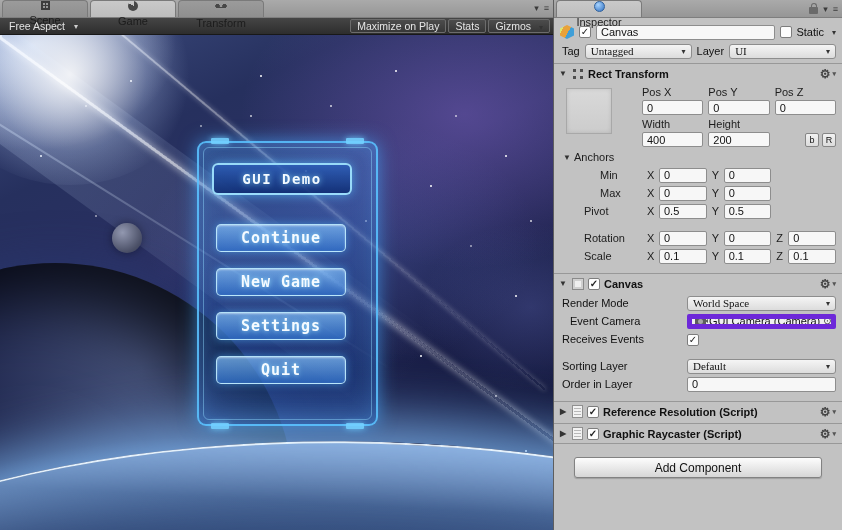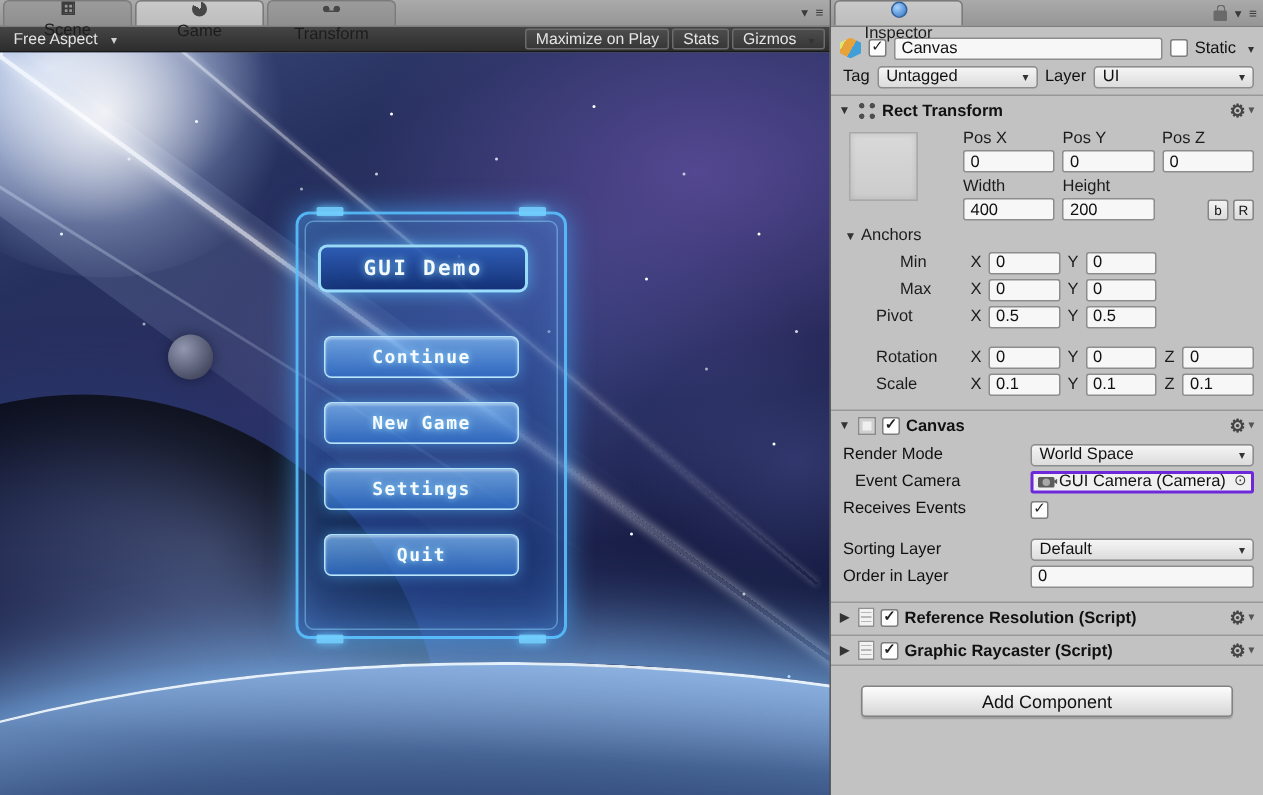--- a/index.html
+++ b/index.html
@@ -79,38 +79,38 @@
   .menu-title{position:absolute;left:13px;top:20px;width:140px;height:32px;border-radius:6px;
     border:2px solid rgba(160,228,255,0.95);
     background:linear-gradient(180deg,rgba(45,95,185,0.85),rgba(15,45,115,0.88));
     display:flex;align-items:center;justify-content:center;
     font-family:"DejaVu Sans Mono",monospace;font-weight:bold;font-size:14px;letter-spacing:1.5px;color:#f2faff;
     text-shadow:0 0 6px rgba(140,220,255,0.95);box-shadow:0 0 11px rgba(90,190,255,0.7);}
   .menu-btn{position:absolute;left:17px;width:130px;height:28px;border-radius:5px;cursor:pointer;
     border:1px solid rgba(195,238,255,0.9);
     background:linear-gradient(180deg,rgba(135,198,255,0.68),rgba(48,118,212,0.68));
     display:flex;align-items:center;justify-content:center;
-    font-family:"DejaVu Sans Mono",monospace;font-weight:bold;font-size:12px;letter-spacing:1px;color:#f5fbff;
+    font-family:"DejaVu Sans Mono",monospace;font-weight:bold;font-size:15px;letter-spacing:1px;color:#f5fbff;
     text-shadow:0 0 5px rgba(155,228,255,0.95);
     box-shadow:0 0 9px rgba(80,180,255,0.55), inset 0 1px 2px rgba(255,255,255,0.45);}
   .mb0{top:81px}.mb1{top:125px}.mb2{top:169px}.mb3{top:213px}
 
   
   .inspector{width:288px;height:530px;display:flex;flex-direction:column;background:#c2c2c2;}
   .insp-body{flex:1;padding-top:3px;overflow:hidden;}
   .go-header{display:flex;align-items:center;gap:5px;height:22px;padding:0 6px;}
   .text-field{flex:1;height:15px;background:#f7f7f7;border:1px solid #8d8d8d;border-radius:2px;
     padding:0 4px;display:flex;align-items:center;overflow:hidden;white-space:nowrap;}
   .checkbox{width:12px;height:12px;flex:0 0 12px;background:#fdfdfd;border:1px solid #7d7d7d;border-radius:2px;
     display:flex;align-items:center;justify-content:center;font-size:10px;line-height:10px;color:#222;}
   .static-group{display:flex;align-items:center;gap:4px;}
   .dd-arrow{font-size:8px;color:#333;margin-left:auto;padding-left:4px;}
   .tag-row{display:flex;align-items:center;gap:5px;height:18px;padding:0 6px 2px 8px;}
   .dropdown{height:15px;background:linear-gradient(#f5f5f5,#dcdcdc);border:1px solid #8d8d8d;border-radius:3px;
-    display:flex;align-items:center;padding:0 5px;flex:1;white-space:nowrap;overflow:hidden;}
+    display:flex;align-items:center;padding:0 5px;flex:1;white-space:nowrap;overflow:hidden;font-family:Liberation Serif, serif;}
   .component{border-top:1px solid #989898;margin-top:2px;padding-bottom:5px;}
   .component.header-only{padding-bottom:0;}
   .comp-header{display:flex;align-items:center;gap:4px;height:19px;padding:0 6px 0 4px;font-weight:bold;}
   .foldout{width:10px;font-size:8px;color:#333;text-align:center;flex:0 0 10px;}
   .gear{margin-left:auto;font-size:12px;line-height:12px;color:#444;display:flex;align-items:center;gap:2px;}
   .gear .tiny{font-size:7px;color:#555;}
 
   .rt-top{display:flex;padding:2px 6px 0 8px;}
   .anchor-preview{width:46px;height:46px;flex:0 0 46px;margin:3px 30px 0 4px;
     background:linear-gradient(#d9d9d9,#cccccc);border:1px solid #a8a8a8;box-shadow:inset 0 0 4px rgba(0,0,0,0.12);}
@@ -125,21 +125,21 @@
     padding:0 6px 0 8px;margin:2px 0;height:16px;}
   .axis-cell{display:flex;align-items:center;gap:4px;}
   .axis-l{width:8px;flex:0 0 8px;color:#1c1c1c;}
   .row-label{display:flex;align-items:center;gap:2px;color:#1c1c1c;}
   .ind1{padding-left:22px;}
   .ind2{padding-left:38px;}
   .gap6{height:7px;}
 
   .crow{display:grid;grid-template-columns:120px 1fr;column-gap:5px;align-items:center;
     padding:0 6px 0 8px;margin:2px 0;height:16px;}
-  .obj-field{height:15px;background:#f0f0f0;border:2px solid #6d28d9;border-radius:2px;padding:0 3px;
+  .obj-field{height:15px;background:#f0f0f0;border:5px solid #6d28d9;border-radius:2px;padding:0 3px;
     display:flex;align-items:center;gap:3px;overflow:hidden;white-space:nowrap;}
   .picker{margin-left:auto;font-size:10px;line-height:10px;color:#444;}
 
   .add-row{display:flex;justify-content:center;padding:13px 0;}
   .add-btn{width:248px;height:21px;border:1px solid #828282;border-radius:3px;
     background:linear-gradient(#fdfdfd,#d6d6d6);display:flex;align-items:center;justify-content:center;
     font-size:12px;box-shadow:0 1px 1px rgba(0,0,0,0.18);cursor:pointer;}
 
   
   .grid-icon{width:9px;height:9px;border:1px solid #3c3c3c;flex:0 0 9px;

